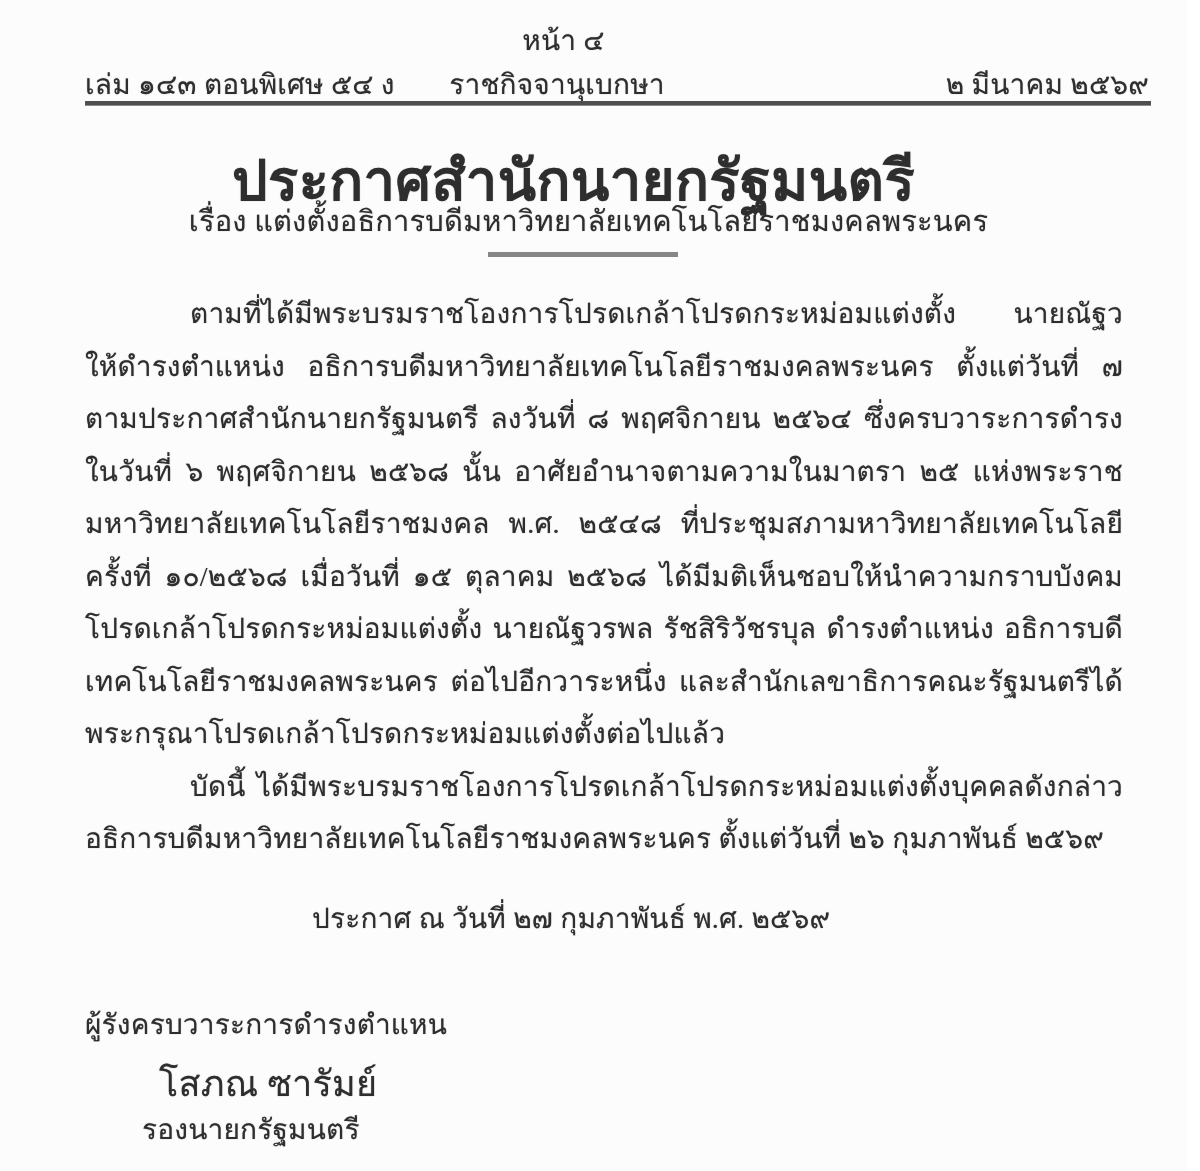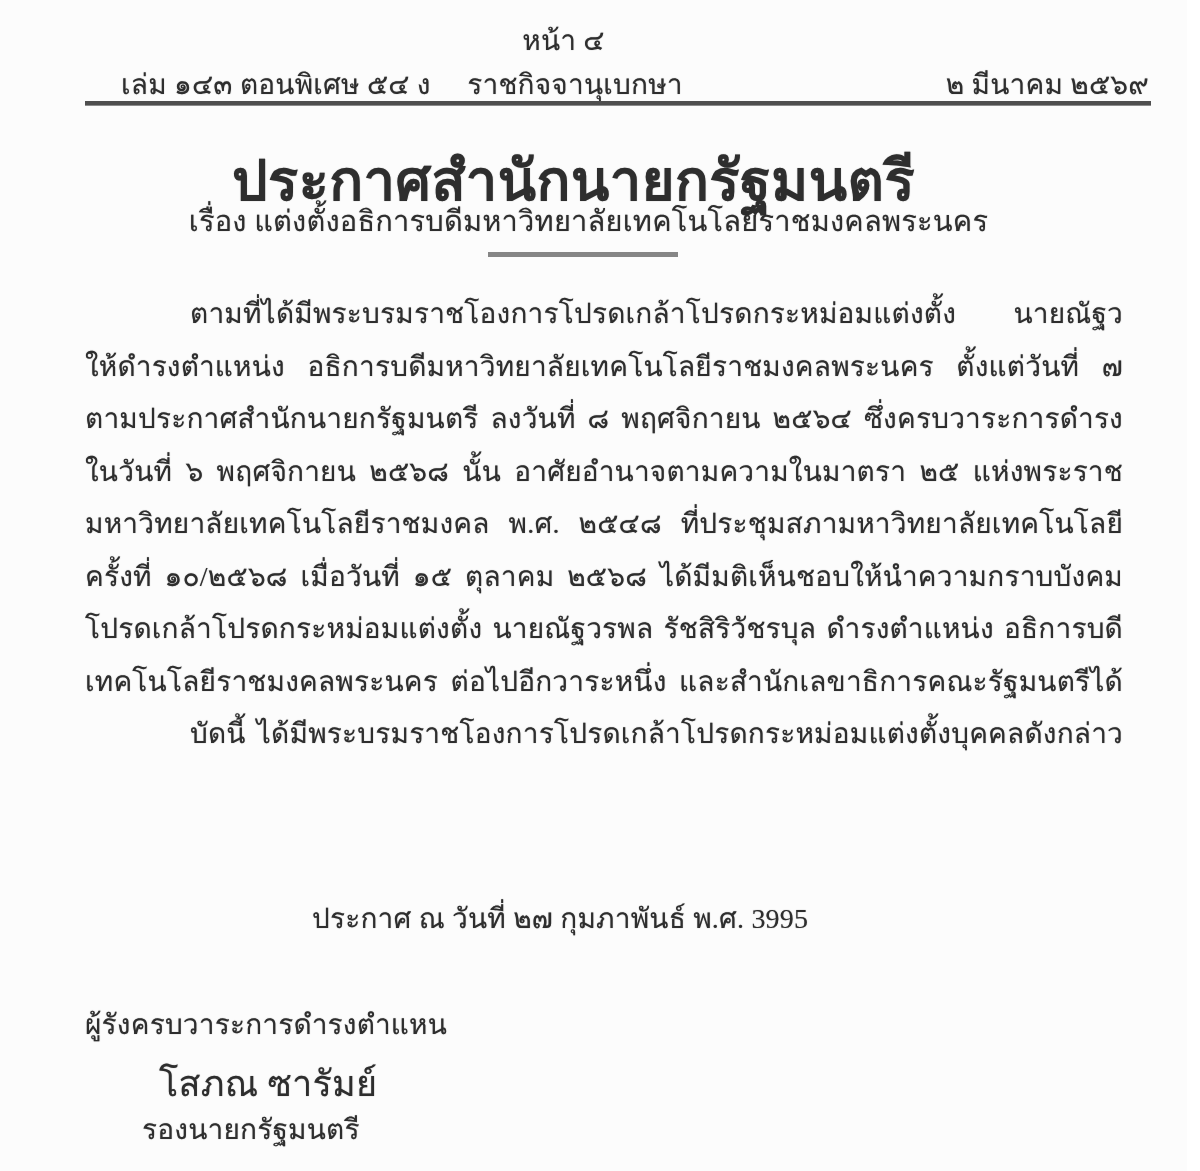--- a/index.html
+++ b/index.html
@@ -31,21 +31,20 @@
   }
   .masthead-row {
     position: absolute;
     top: 62px;
     left: 85px;
     right: 38px;
     display: flex;
     justify-content: space-between;
     align-items: baseline;
     font-size: 28px;
-    margin-left: 36px;
   }
   .masthead-row .gazette-name {
     position: absolute;
     left: 0;
     right: 120px;
     text-align: center;
   }
   .top-rule {
     position: absolute;
     top: 101px;
@@ -156,24 +155,26 @@
 
   <div class="body-text">
     <div class="line just indent txt">ตามที่ได้มีพระบรมราชโองการโปรดเกล้าโปรดกระหม่อมแต่งตั้ง นายณัฐวรพล รัชสิริวัชรบุล</div>
     <div class="line just txt">ให้ดำรงตำแหน่ง อธิการบดีมหาวิทยาลัยเทคโนโลยีราชมงคลพระนคร ตั้งแต่วันที่ ๗ พฤศจิกายน ๒๕๖๔</div>
     <div class="line just txt">ตามประกาศสำนักนายกรัฐมนตรี ลงวันที่ ๘ พฤศจิกายน ๒๕๖๔ ซึ่งครบวาระการดำรงตำแหน่ง</div>
     <div class="line just txt">ในวันที่ ๖ พฤศจิกายน ๒๕๖๘ นั้น อาศัยอำนาจตามความในมาตรา ๒๕ แห่งพระราชบัญญัติ</div>
     <div class="line just txt">มหาวิทยาลัยเทคโนโลยีราชมงคล พ.ศ. ๒๕๔๘ ที่ประชุมสภามหาวิทยาลัยเทคโนโลยีราชมงคลพระนคร</div>
     <div class="line just txt">ครั้งที่ ๑๐/๒๕๖๘ เมื่อวันที่ ๑๕ ตุลาคม ๒๕๖๘ ได้มีมติเห็นชอบให้นำความกราบบังคมทูลพระกรุณา</div>
     <div class="line just txt">โปรดเกล้าโปรดกระหม่อมแต่งตั้ง นายณัฐวรพล รัชสิริวัชรบุล ดำรงตำแหน่ง อธิการบดีมหาวิทยาลัย</div>
     <div class="line just txt">เทคโนโลยีราชมงคลพระนคร ต่อไปอีกวาระหนึ่ง และสำนักเลขาธิการคณะรัฐมนตรีได้นำความกราบบังคมทูล</div>
+    <div class="line txt">พระกรุณาโปรดเกล้าโปรดกระหม่อมแต่งตั้งต่อไปแล้ว</div>
     <div class="line just indent txt">บัดนี้ ได้มีพระบรมราชโองการโปรดเกล้าโปรดกระหม่อมแต่งตั้งบุคคลดังกล่าวให้ดำรงตำแหน่ง</div>
+    <div class="line txt">อธิการบดีมหาวิทยาลัยเทคโนโลยีราชมงคลพระนคร ตั้งแต่วันที่ ๒๖ กุมภาพันธ์ ๒๕๖๙</div>
   </div>
 
-  <div class="closing-date-line txt">ประกาศ ณ วันที่ ๒๗ กุมภาพันธ์ พ.ศ. 3995</div>
+  <div class="closing-date-line txt">ประกาศ ณ วันที่ ๒๗ กุมภาพันธ์ พ.ศ. ๒๕๖๙</div>
 
   <div class="countersign-label txt">ผู้รังครบวาระการดำรงตำแหน</div>
 
   <div class="signer-name txt">โสภณ ซารัมย์</div>
 
   <div class="signer-title txt">รองนายกรัฐมนตรี</div>
 
 </div>
 
 </body></html>

